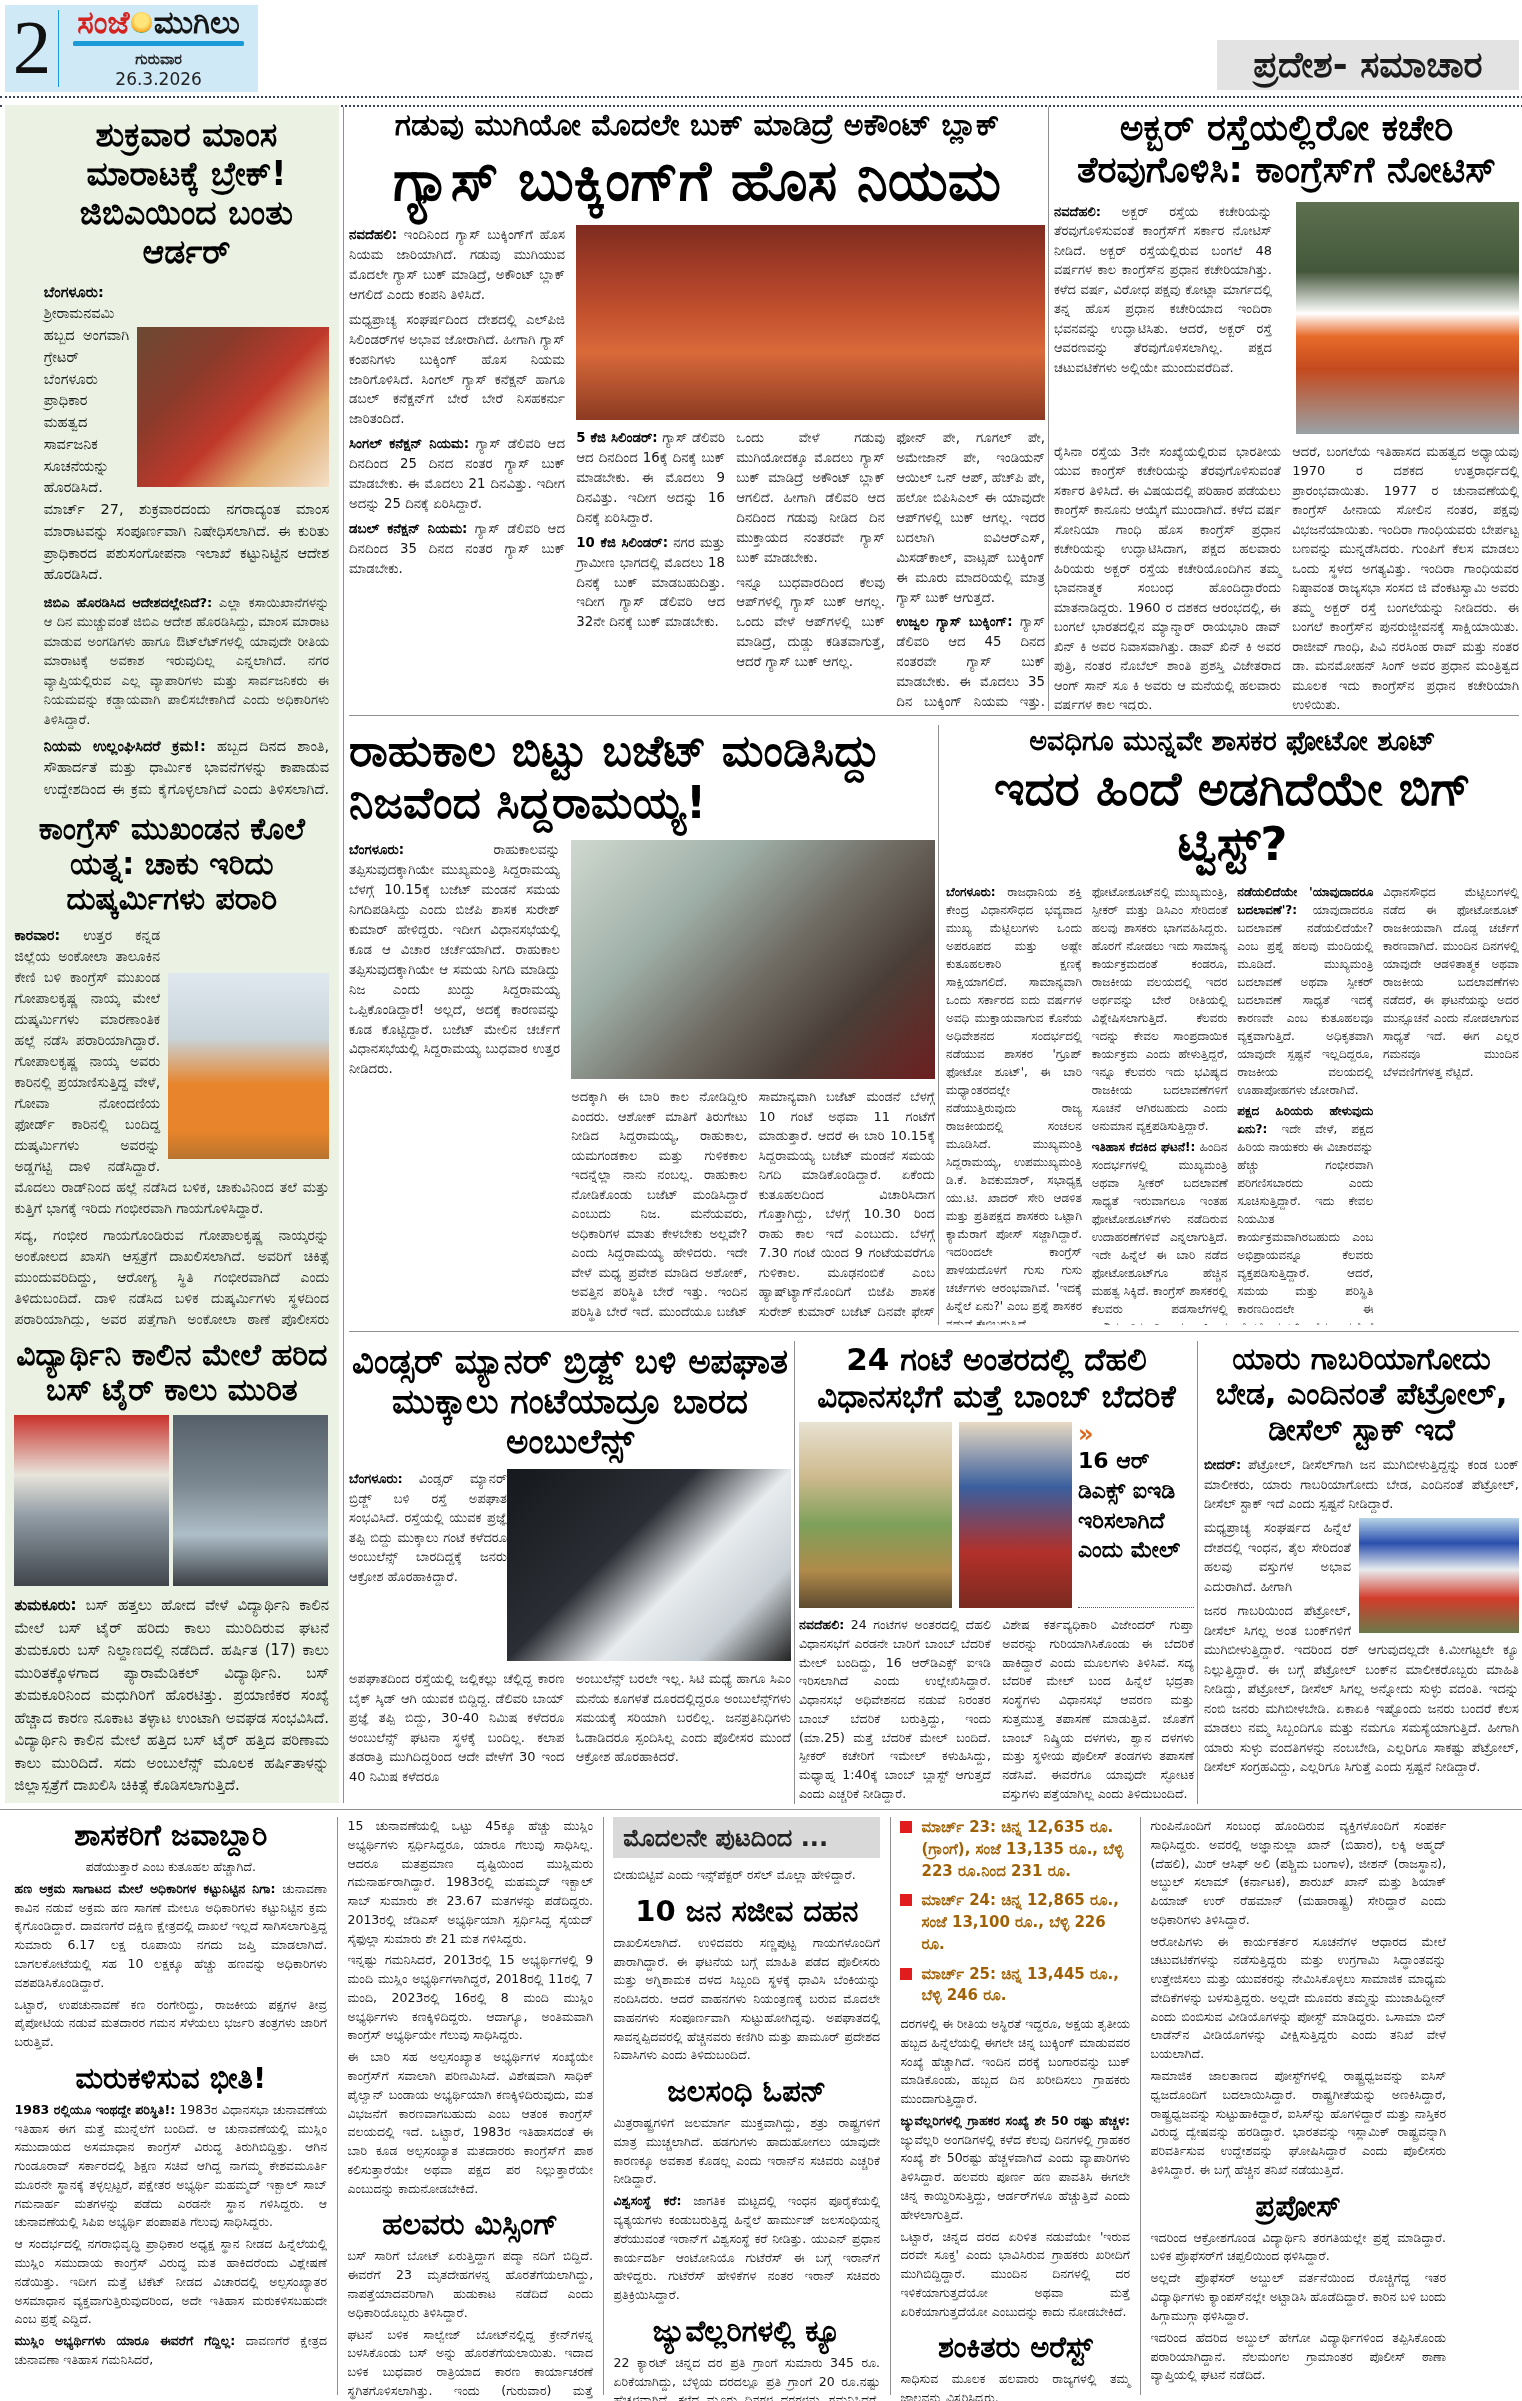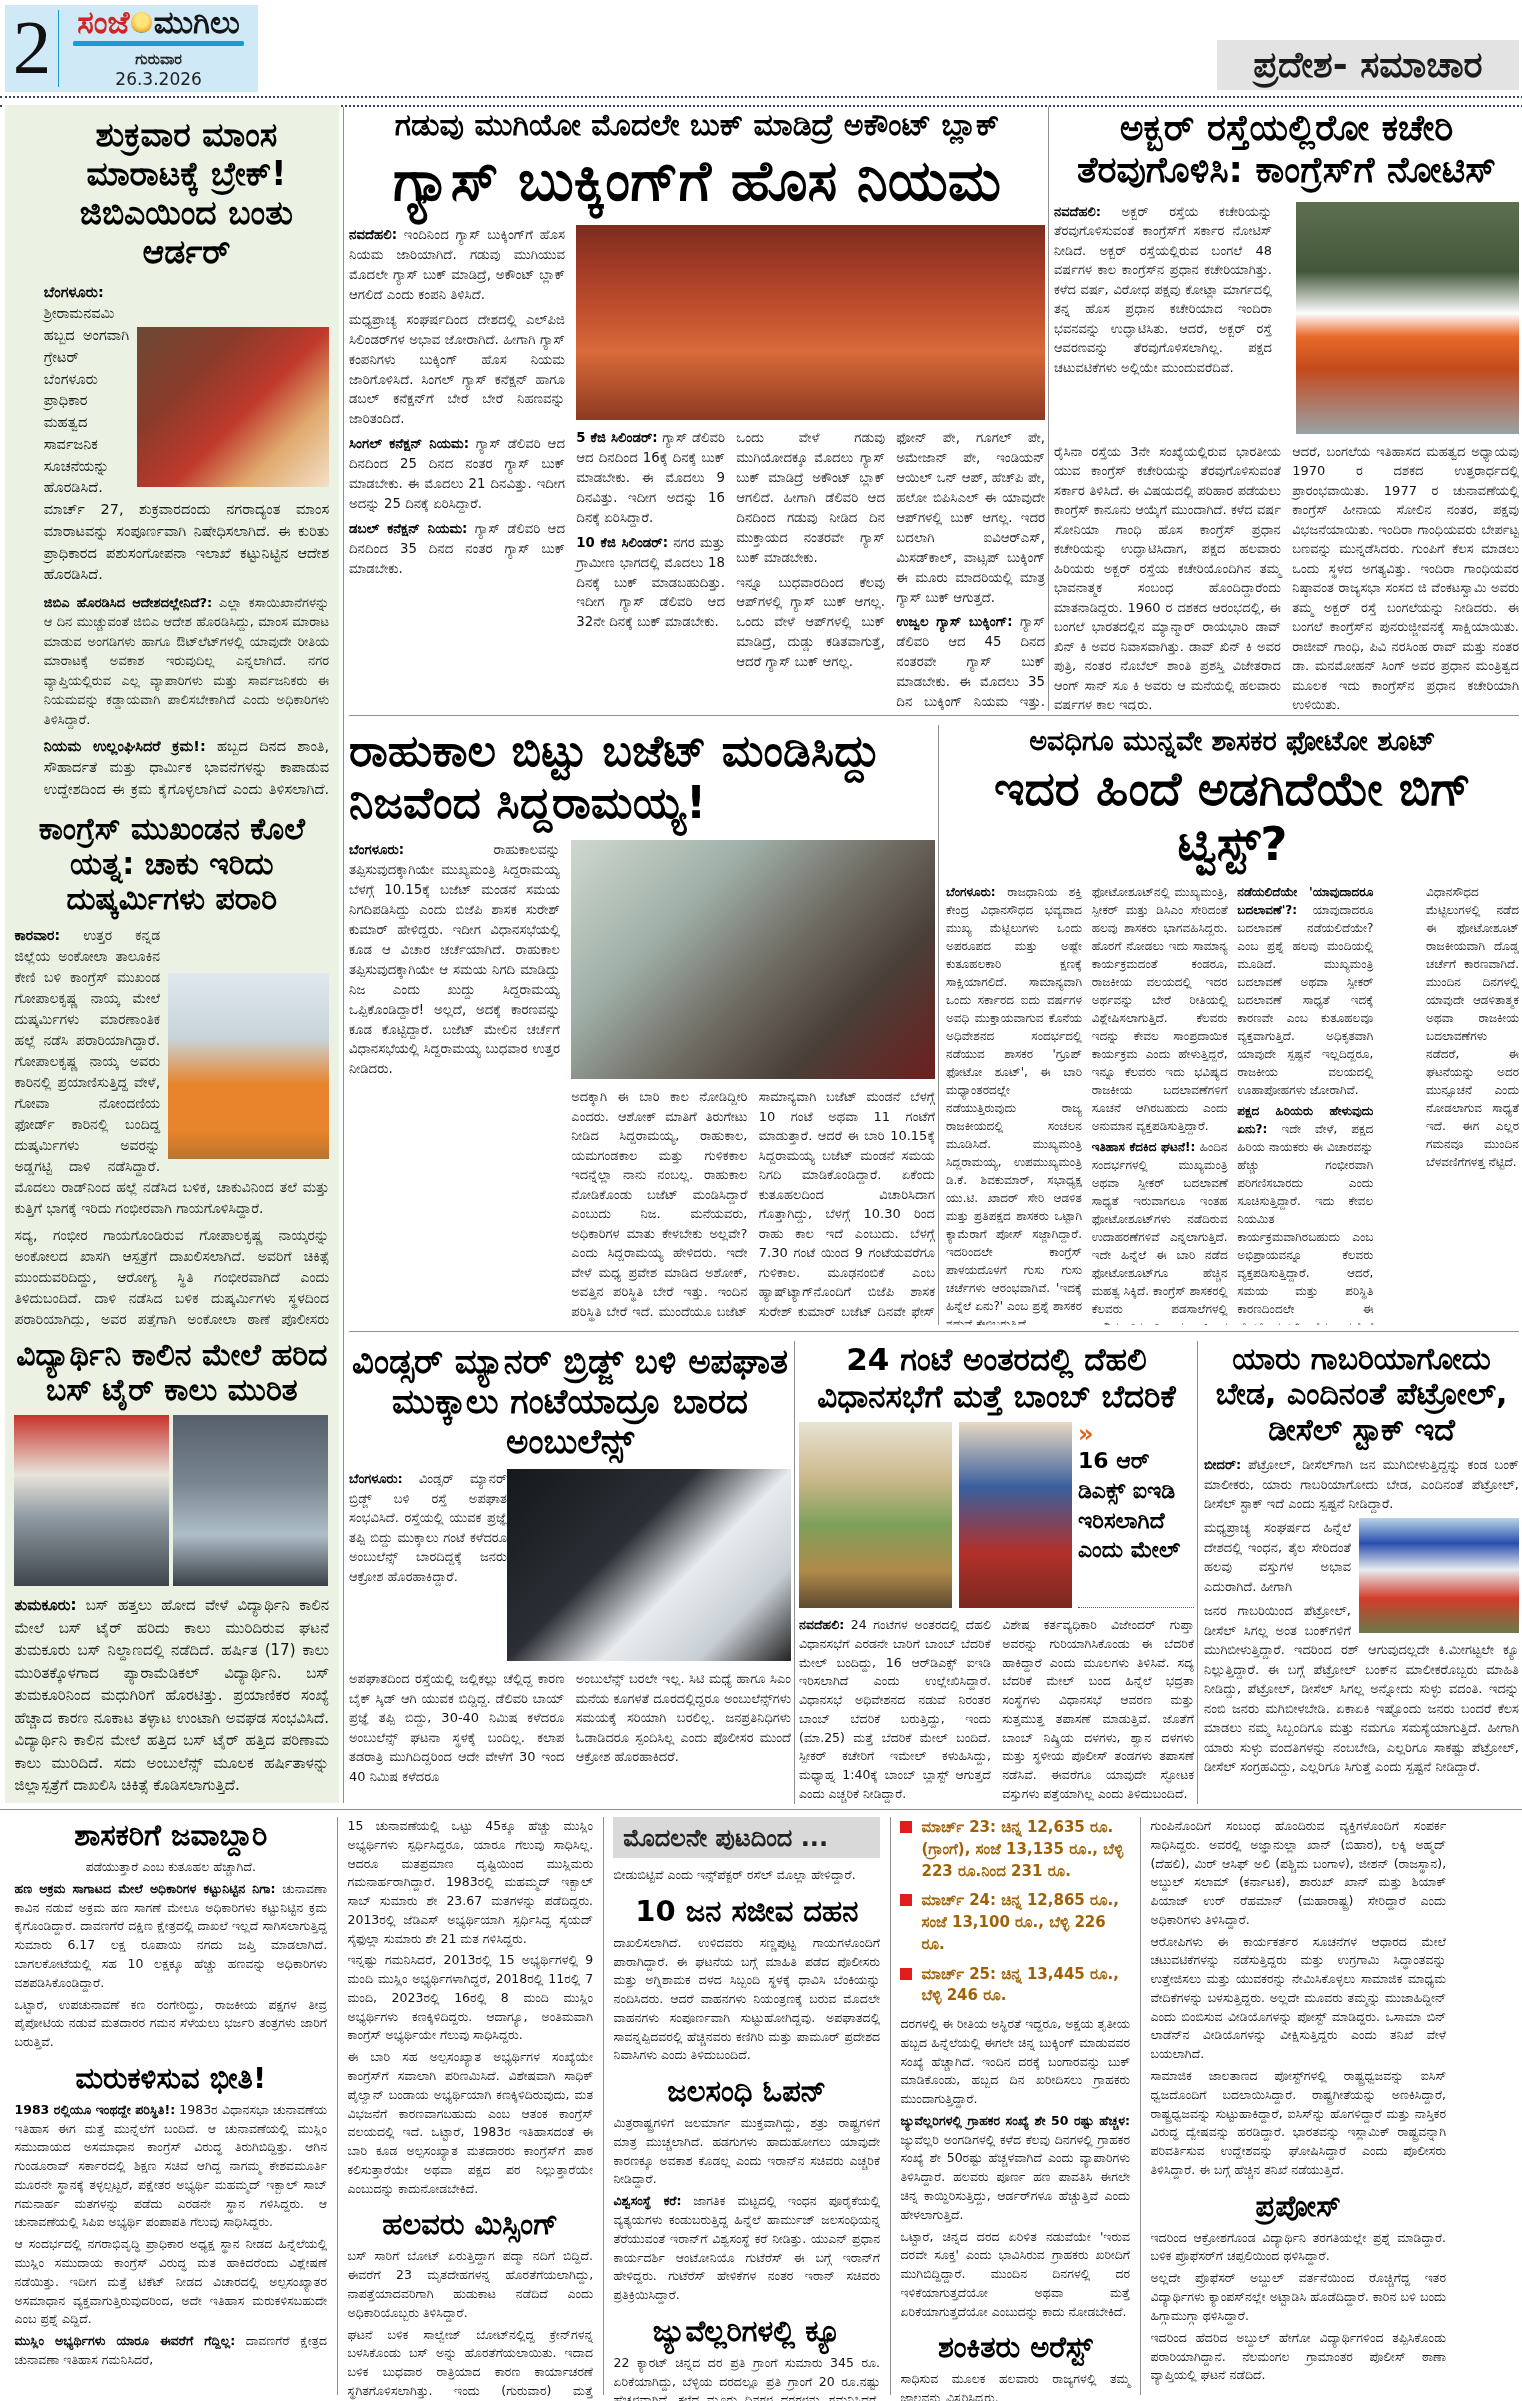--- a/index.html
+++ b/index.html
@@ -117,21 +117,21 @@
 
   <div class="art" style="left:349px;top:107px;width:696px;height:604px;">
     <div class="kicker" style="font-size:30px;">ಗಡುವು ಮುಗಿಯೋ ಮೊದಲೇ ಬುಕ್ ಮಾಡಿದ್ರೆ ಅಕೌಂಟ್ ಬ್ಲಾಕ್</div>
     <div class="hl" style="font-size:56px;margin:4.8px 0 11.3px;">ಗ್ಯಾಸ್ ಬುಕ್ಕಿಂಗ್‌ಗೆ ಹೊಸ ನಿಯಮ</div>
     <div style="display:flex;gap:11.3px;">
       <div style="width:216px;flex:none;">
         <div class="bt">
           <span class="dl">ನವದೆಹಲಿ:</span>
           <span>ಇಂದಿನಿಂದ ಗ್ಯಾಸ್ ಬುಕ್ಕಿಂಗ್‌ಗೆ ಹೊಸ ನಿಯಮ ಜಾರಿಯಾಗಿದೆ. ಗಡುವು ಮುಗಿಯುವ ಮೊದಲೇ ಗ್ಯಾಸ್ ಬುಕ್ ಮಾಡಿದ್ರೆ, ಅಕೌಂಟ್ ಬ್ಲಾಕ್ ಆಗಲಿದೆ ಎಂದು ಕಂಪನಿ ತಿಳಿಸಿದೆ.</span>
         </div>
-        <div class="bt" style="margin-top:4.8px;">ಮಧ್ಯಪ್ರಾಚ್ಯ ಸಂಘರ್ಷದಿಂದ ದೇಶದಲ್ಲಿ ಎಲ್‌ಪಿಜಿ ಸಿಲಿಂಡರ್‌ಗಳ ಅಭಾವ ಜೋರಾಗಿದೆ. ಹೀಗಾಗಿ ಗ್ಯಾಸ್ ಕಂಪನಿಗಳು ಬುಕ್ಕಿಂಗ್ ಹೊಸ ನಿಯಮ ಜಾರಿಗೊಳಿಸಿದೆ. ಸಿಂಗಲ್ ಗ್ಯಾಸ್ ಕನೆಕ್ಷನ್ ಹಾಗೂ ಡಬಲ್ ಕನೆಕ್ಷನ್‌ಗೆ ಬೇರೆ ಬೇರೆ ನಿಹಣವನ್ನು ಜಾರಿತಂದಿದೆ.</div>
+        <div class="bt" style="margin-top:4.8px;">ಮಧ್ಯಪ್ರಾಚ್ಯ ಸಂಘರ್ಷದಿಂದ ದೇಶದಲ್ಲಿ ಎಲ್‌ಪಿಜಿ ಸಿಲಿಂಡರ್‌ಗಳ ಅಭಾವ ಜೋರಾಗಿದೆ. ಹೀಗಾಗಿ ಗ್ಯಾಸ್ ಕಂಪನಿಗಳು ಬುಕ್ಕಿಂಗ್ ಹೊಸ ನಿಯಮ ಜಾರಿಗೊಳಿಸಿದೆ. ಸಿಂಗಲ್ ಗ್ಯಾಸ್ ಕನೆಕ್ಷನ್ ಹಾಗೂ ಡಬಲ್ ಕನೆಕ್ಷನ್‌ಗೆ ಬೇರೆ ಬೇರೆ ನಿಸಹಕರ್ನು ಜಾರಿತಂದಿದೆ.</div>
         <div class="bt" style="margin-top:4.8px;">
           <span class="lbl">ಸಿಂಗಲ್ ಕನೆಕ್ಷನ್ ನಿಯಮ:</span>
           <span>ಗ್ಯಾಸ್ ಡೆಲಿವರಿ ಆದ ದಿನದಿಂದ 25 ದಿನದ ನಂತರ ಗ್ಯಾಸ್ ಬುಕ್ ಮಾಡಬೇಕು. ಈ ಮೊದಲು 21 ದಿನವಿತ್ತು. ಇದೀಗ ಅದನ್ನು 25 ದಿನಕ್ಕೆ ಏರಿಸಿದ್ದಾರೆ.</span>
         </div>
         <div class="bt" style="margin-top:4.8px;">
           <span class="lbl">ಡಬಲ್ ಕನೆಕ್ಷನ್ ನಿಯಮ:</span>
           <span>ಗ್ಯಾಸ್ ಡೆಲಿವರಿ ಆದ ದಿನದಿಂದ 35 ದಿನದ ನಂತರ ಗ್ಯಾಸ್ ಬುಕ್ ಮಾಡಬೇಕು.</span>
         </div>
       </div>
       <div style="flex:1;">
@@ -224,21 +224,21 @@
         <div class="bt" style="font-size:12px;">
           <span class="lbl">ನಡೆಯಲಿದೆಯೇ 'ಯಾವುದಾದರೂ ಬದಲಾವಣೆ'?:</span>
           <span>ಯಾವುದಾದರೂ ಬದಲಾವಣೆ ನಡೆಯಲಿದೆಯೇ? ಎಂಬ ಪ್ರಶ್ನೆ ಹಲವು ಮಂದಿಯಲ್ಲಿ ಮೂಡಿದೆ. ಮುಖ್ಯಮಂತ್ರಿ ಬದಲಾವಣೆ ಅಥವಾ ಸ್ಪೀಕರ್ ಬದಲಾವಣೆ ಸಾಧ್ಯತೆ ಇದಕ್ಕೆ ಕಾರಣವೇ ಎಂಬ ಕುತೂಹಲವೂ ವ್ಯಕ್ತವಾಗುತ್ತಿದೆ. ಅಧಿಕೃತವಾಗಿ ಯಾವುದೇ ಸ್ಪಷ್ಟನೆ ಇಲ್ಲದಿದ್ದರೂ, ರಾಜಕೀಯ ವಲಯದಲ್ಲಿ ಊಹಾಪೋಹಗಳು ಜೋರಾಗಿವೆ.</span>
         </div>
         <div class="bt" style="font-size:12px;margin-top:3.2px;">
           <span class="lbl">ಪಕ್ಷದ ಹಿರಿಯರು ಹೇಳುವುದು ಏನು?:</span>
           <span>ಇದೇ ವೇಳೆ, ಪಕ್ಷದ ಹಿರಿಯ ನಾಯಕರು ಈ ವಿಚಾರವನ್ನು ಹೆಚ್ಚು ಗಂಭೀರವಾಗಿ ಪರಿಗಣಿಸಬಾರದು ಎಂದು ಸೂಚಿಸುತ್ತಿದ್ದಾರೆ. ಇದು ಕೇವಲ ನಿಯಮಿತ ಕಾರ್ಯಕ್ರಮವಾಗಿರಬಹುದು ಎಂಬ ಅಭಿಪ್ರಾಯವನ್ನೂ ಕೆಲವರು ವ್ಯಕ್ತಪಡಿಸುತ್ತಿದ್ದಾರೆ. ಆದರೆ, ಸಮಯ ಮತ್ತು ಪರಿಸ್ಥಿತಿ ಕಾರಣದಿಂದಲೇ ಈ ಫೋಟೋಶೂಟ್ ಹೆಚ್ಚು ಚರ್ಚೆಗೆ ಗ್ರಾಸವಾಗಿದೆ.</span>
         </div>
       </div>
       <div>
-        <div class="bt" style="font-size:12px;margin-left:43px;">ವಿಧಾನಸೌಧದ ಮೆಟ್ಟಿಲುಗಳಲ್ಲಿ ನಡೆದ ಈ ಫೋಟೋಶೂಟ್ ರಾಜಕೀಯವಾಗಿ ದೊಡ್ಡ ಚರ್ಚೆಗೆ ಕಾರಣವಾಗಿದೆ. ಮುಂದಿನ ದಿನಗಳಲ್ಲಿ ಯಾವುದೇ ಆಡಳಿತಾತ್ಮಕ ಅಥವಾ ರಾಜಕೀಯ ಬದಲಾವಣೆಗಳು ನಡೆದರೆ, ಈ ಘಟನೆಯನ್ನು ಅದರ ಮುನ್ಸೂಚನೆ ಎಂದು ನೋಡಲಾಗುವ ಸಾಧ್ಯತೆ ಇದೆ. ಈಗ ಎಲ್ಲರ ಗಮನವೂ ಮುಂದಿನ ಬೆಳವಣಿಗೆಗಳತ್ತ ನೆಟ್ಟಿದೆ.</div>
+        <div class="bt" style="font-size:12px;">ವಿಧಾನಸೌಧದ ಮೆಟ್ಟಿಲುಗಳಲ್ಲಿ ನಡೆದ ಈ ಫೋಟೋಶೂಟ್ ರಾಜಕೀಯವಾಗಿ ದೊಡ್ಡ ಚರ್ಚೆಗೆ ಕಾರಣವಾಗಿದೆ. ಮುಂದಿನ ದಿನಗಳಲ್ಲಿ ಯಾವುದೇ ಆಡಳಿತಾತ್ಮಕ ಅಥವಾ ರಾಜಕೀಯ ಬದಲಾವಣೆಗಳು ನಡೆದರೆ, ಈ ಘಟನೆಯನ್ನು ಅದರ ಮುನ್ಸೂಚನೆ ಎಂದು ನೋಡಲಾಗುವ ಸಾಧ್ಯತೆ ಇದೆ. ಈಗ ಎಲ್ಲರ ಗಮನವೂ ಮುಂದಿನ ಬೆಳವಣಿಗೆಗಳತ್ತ ನೆಟ್ಟಿದೆ.</div>
       </div>
     </div>
   </div>
 
   <div class="art" style="left:349px;top:1341px;width:442px;height:462px;">
     <div class="hl" style="font-size:34px;margin-bottom:8px;">ವಿಂಡ್ಸರ್ ಮ್ಯಾನರ್ ಬ್ರಿಡ್ಜ್ ಬಳಿ ಅಪಘಾತ ಮುಕ್ಕಾಲು ಗಂಟೆಯಾದ್ರೂ ಬಾರದ ಅಂಬುಲೆನ್ಸ್</div>
     <div style="display:flex;gap:0;">
       <div style="width:158px;flex:none;">
         <div class="bt" style="font-size:13px;">
           <span class="dl">ಬೆಂಗಳೂರು:</span>

